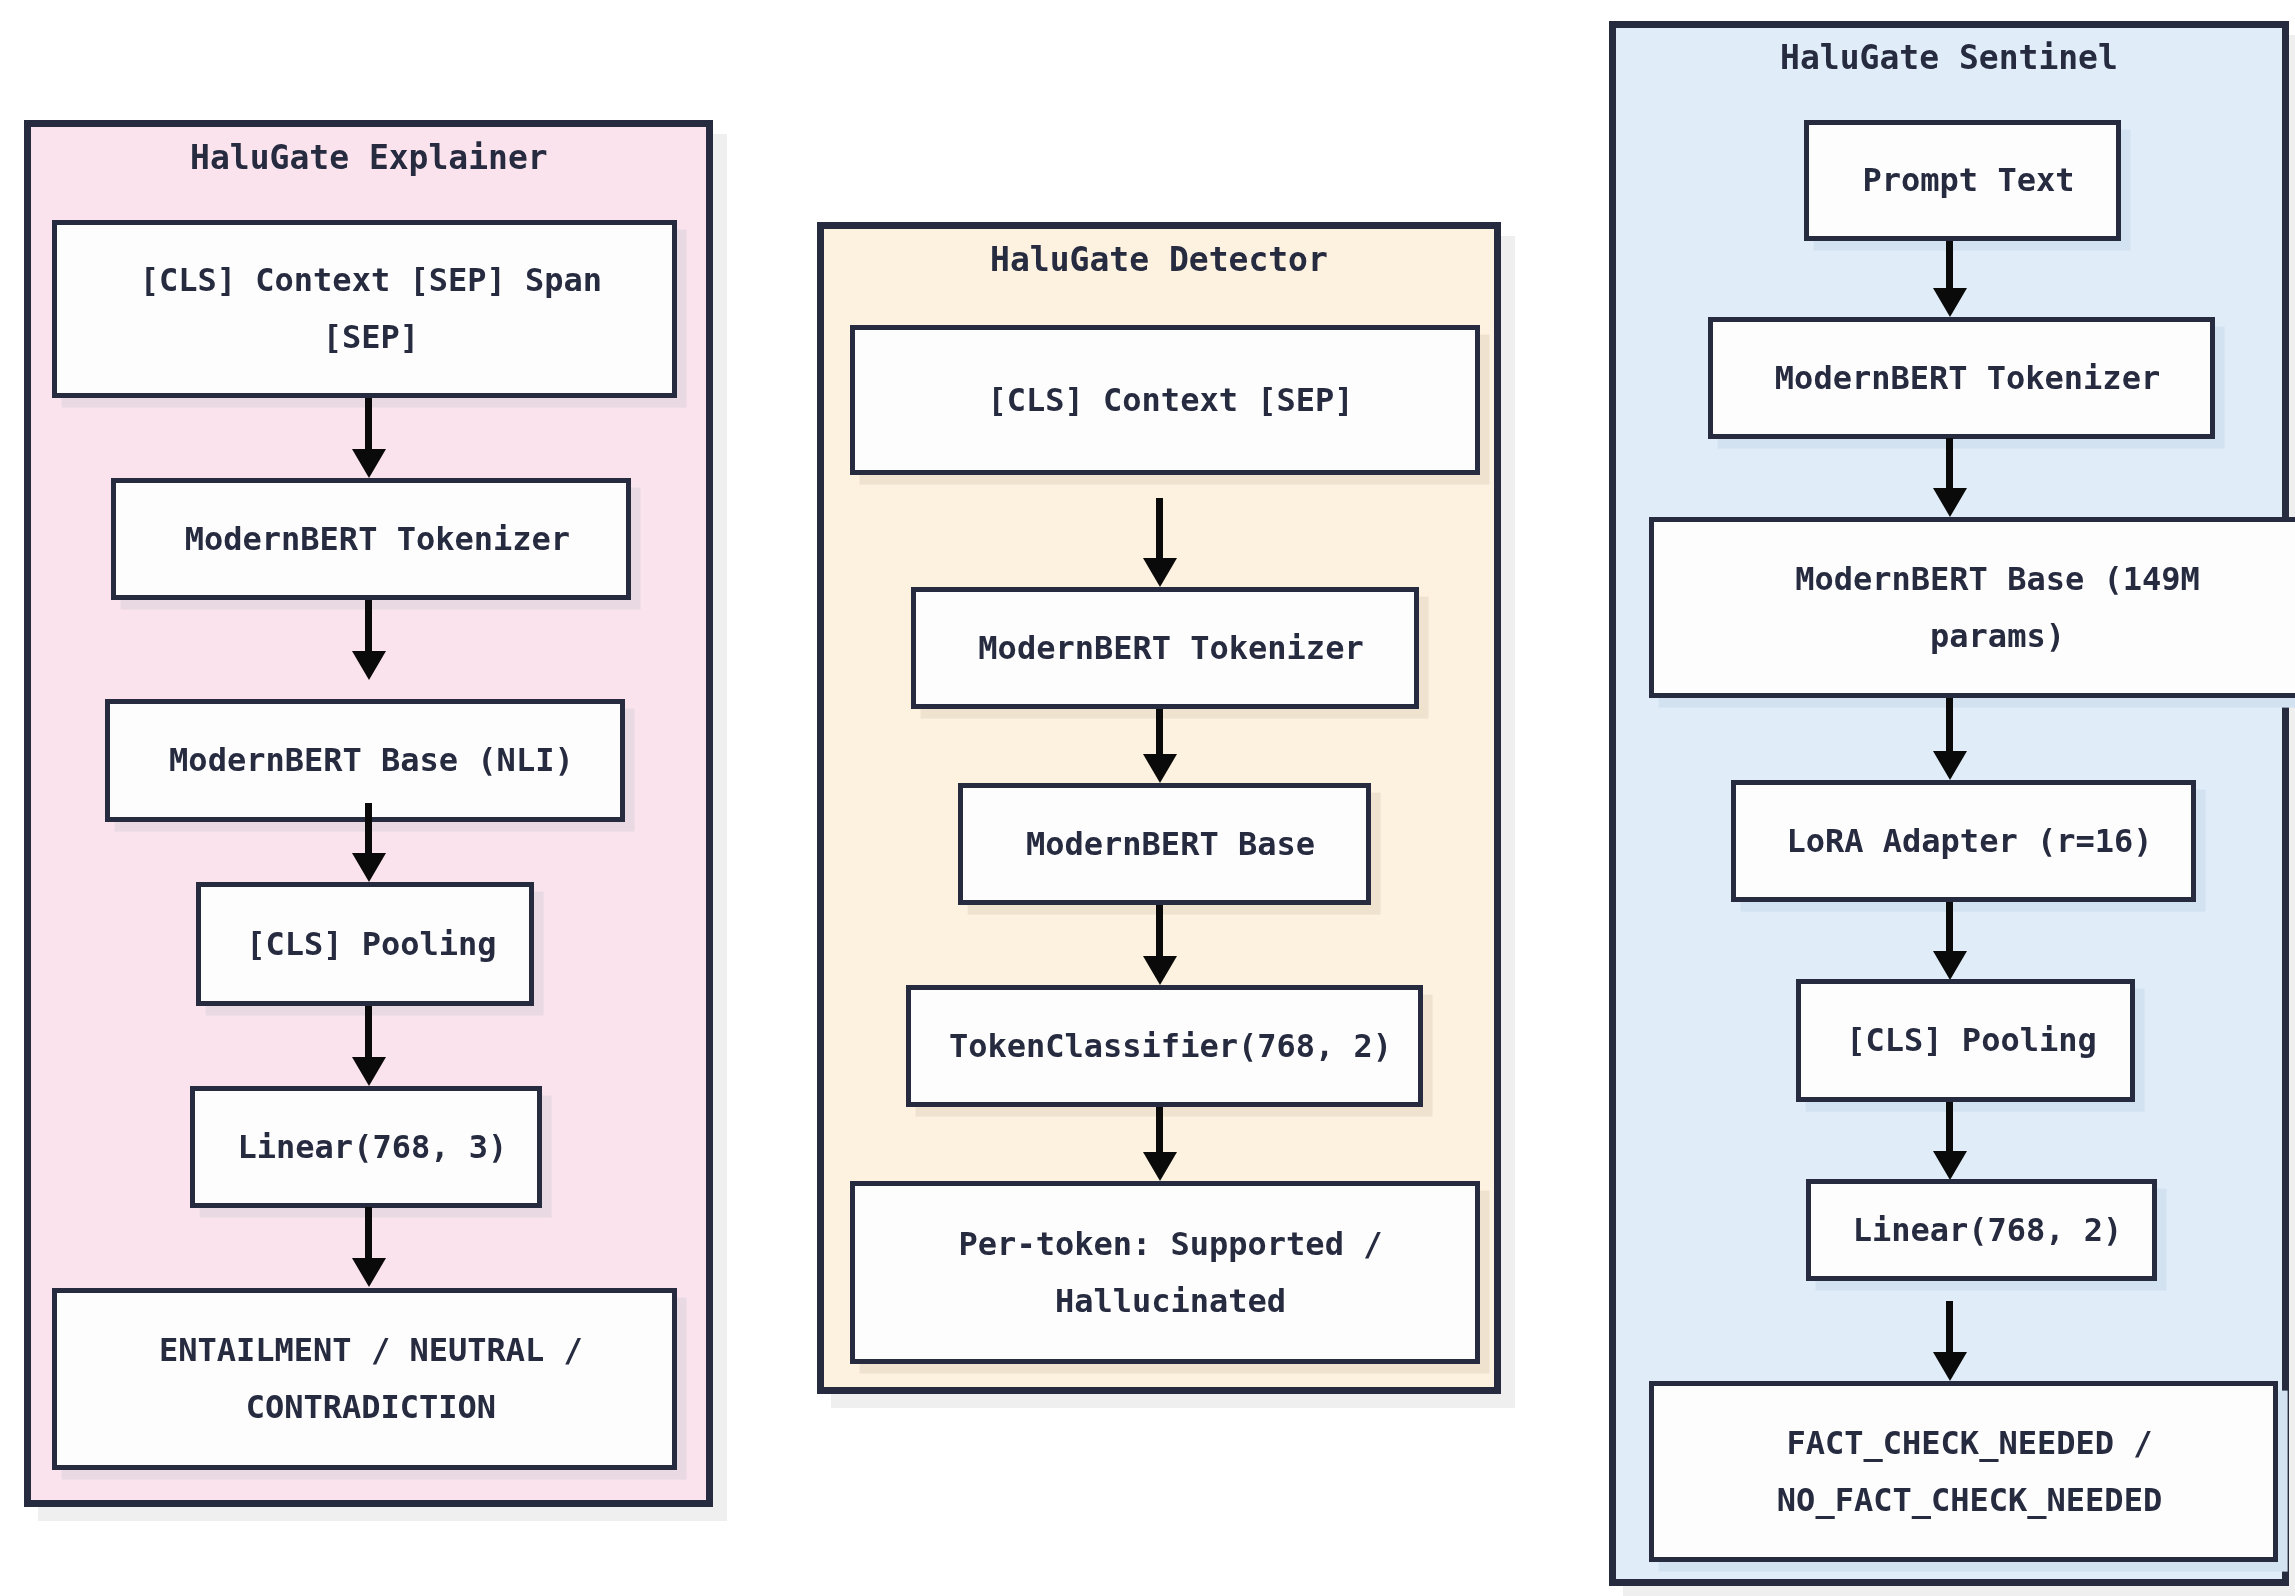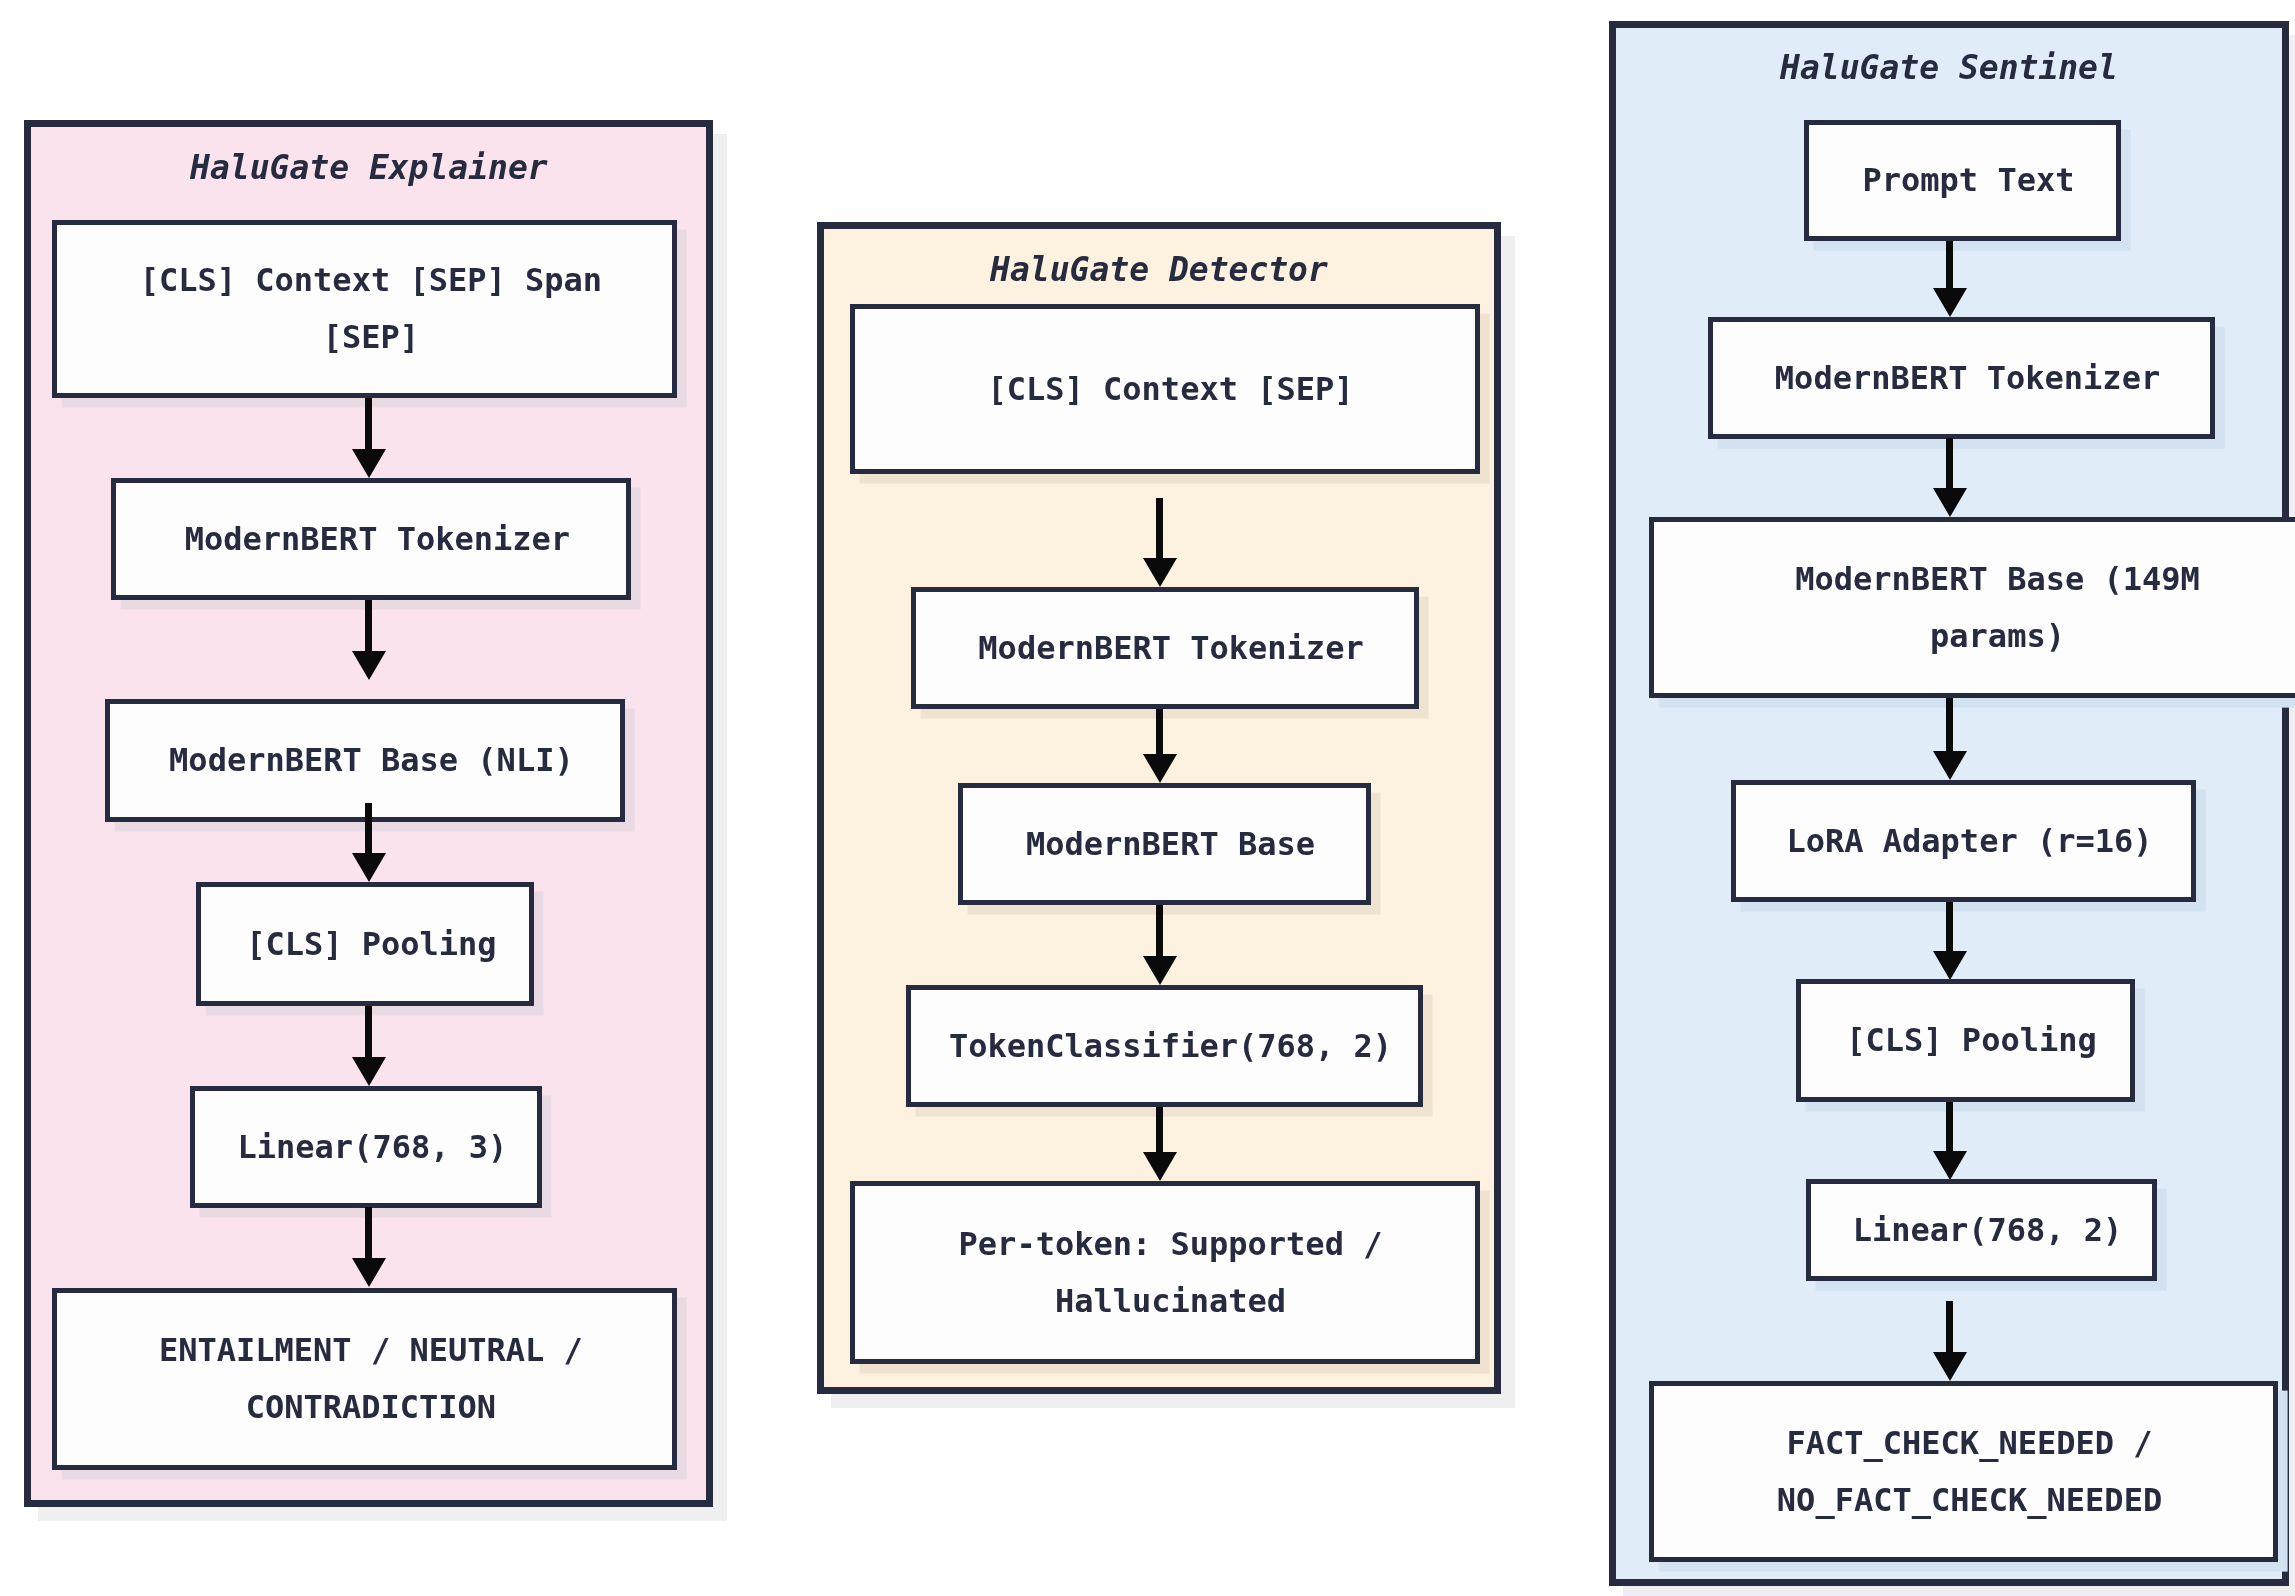--- a/index.html
+++ b/index.html
@@ -8,22 +8,22 @@
     font-family:"DejaVu Sans Mono","Liberation Mono",monospace;
     color:var(--ink,#262b40);
   }
   .panel{
     position:absolute;box-sizing:border-box;
     border:7px solid var(--ink,#262b40);
     background:var(--panel-bg,#eee);
     box-shadow:14px 14px 0 0 var(--page-shadow,#efefef);
   }
   .panel-title{
-    position:absolute;left:0;right:0;margin:10px;text-align:center;
-    font-size:33px;font-weight:700;line-height:40px;letter-spacing:0;font-style:italic;
+    position:absolute;left:0;right:0;margin:0;text-align:center;
+    font-size:33px;font-weight:700;line-height:40px;letter-spacing:0;
   }
   .box{
     position:absolute;box-sizing:border-box;
     background:var(--box-bg,#fefdfe);
     border:5.8px solid var(--ink,#262b40);
     box-shadow:9.6px 9.6px 0 0 var(--box-shadow-color,rgba(0,0,0,.08));
     display:flex;flex-direction:column;justify-content:center;align-items:center;
     text-align:center;font-size:32px;font-weight:700;line-height:57px;padding-left:12px;
   }
   .ln{white-space:pre;}
@@ -89,21 +89,21 @@
 
     <div class="box" style="left:21px;top:1161px;width:625px;height:182px">
       <div class="ln">ENTAILMENT / NEUTRAL /</div>
       <div class="ln">CONTRADICTION</div>
     </div>
   </section>
 
   <section class="panel" style="left: 817px; top: 222px; width: 684px; height: 1172px; --panel-bg: #fdf2e0; --box-shadow-color: #efe3d0;">
     <h2 class="panel-title" style="top:10.6px">HaluGate Detector</h2>
 
-    <div class="box" style="left:25.5px;top:75px;width:630px;height:170px">
+    <div class="box" style="left:25.5px;top:96px;width:630px;height:150px">
       <div class="ln">[CLS] Context [SEP]</div>
     </div>
     <div class="arrow" style="left:318px;top:269px;height:89px">
       <div class="shaft"></div>
       <div class="head"></div>
     </div>
 
     <div class="box" style="left:87px;top:358px;width:508px;height:122px">
       <div class="ln">ModernBERT Tokenizer</div>
     </div>

